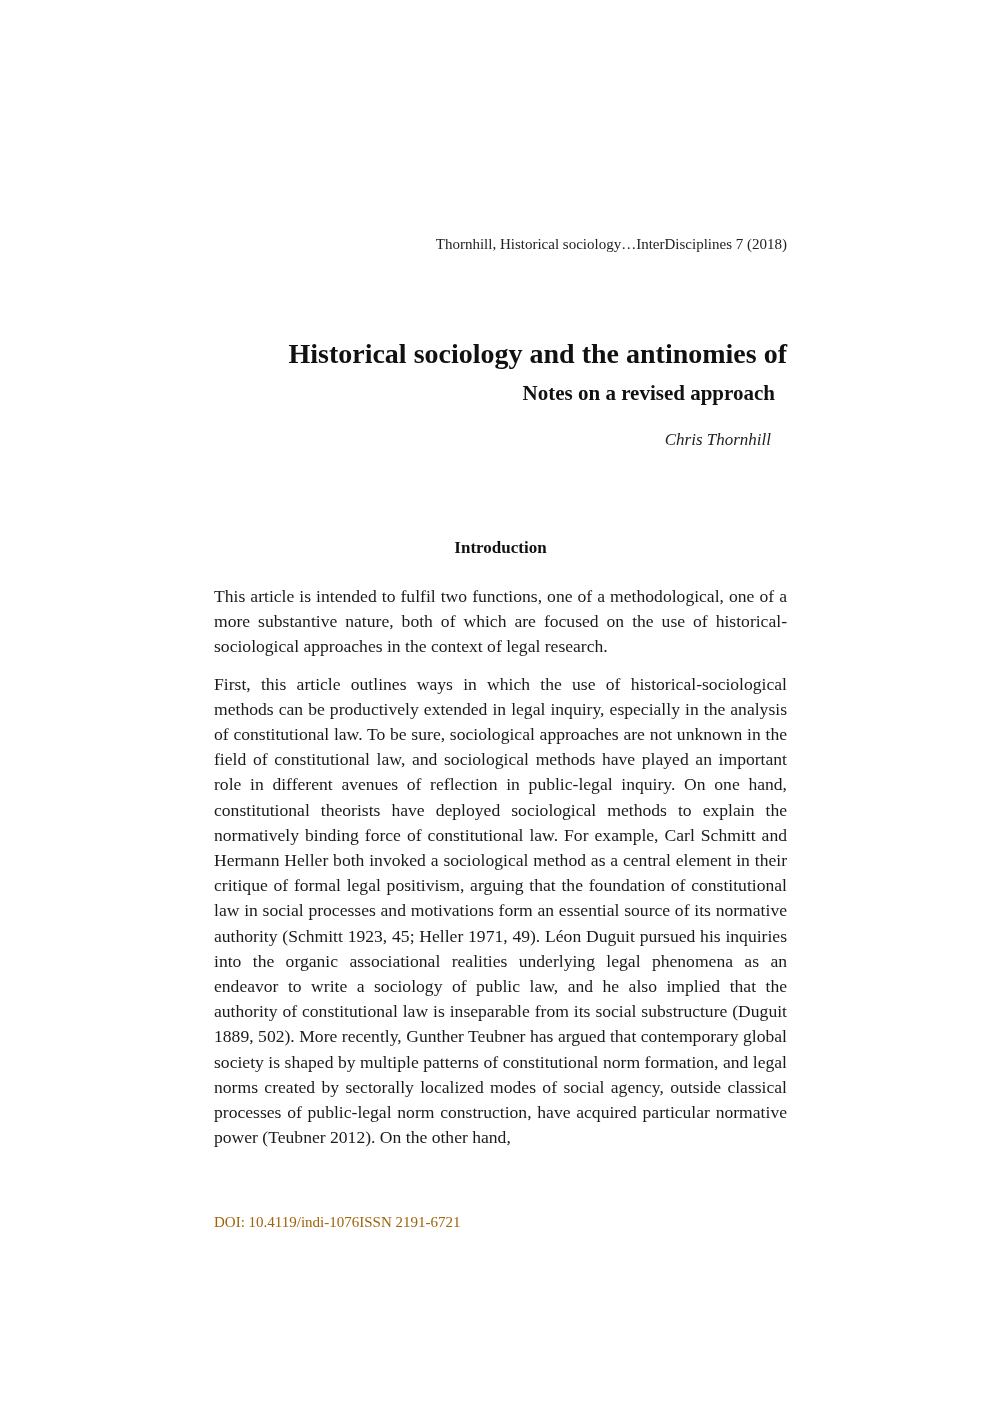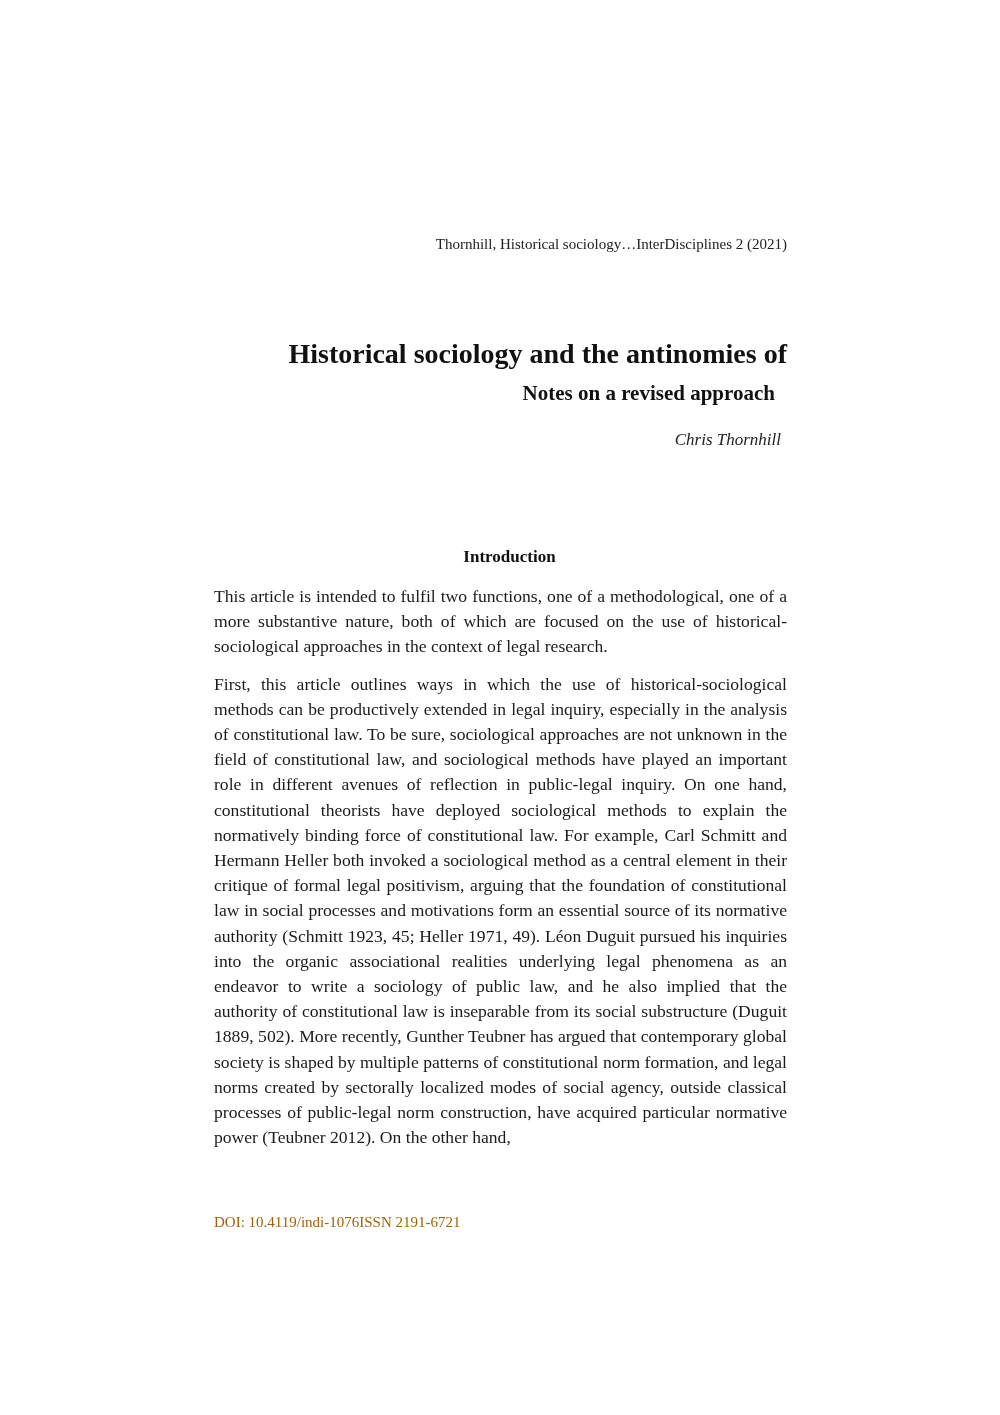--- a/index.html
+++ b/index.html
@@ -41,32 +41,32 @@
     }
     .subtitle {
       font-size: 21px;
       font-weight: bold;
       margin: 10px 12px 0 0;
       color: #111;
     }
     .author {
       font-size: 17px;
       font-style: italic;
-      margin: 24px 6px 0 0;
+      margin: 24px 16px 0 0;
       color: #222;
     }
     .section-heading {
       position: absolute;
       top: 538px;
       left: 214px;
       width: 573px;
       text-align: center;
       font-size: 17px;
       font-weight: bold;
-      margin: 9px;
+      margin: 0;
       color: #111;
     }
     .body-text {
       position: absolute;
       top: 572px;
       left: 214px;
       width: 573px;
     }
     .para {
       font-size: 17.6px;
@@ -85,21 +85,21 @@
       justify-content: flex-start;
       font-size: 15px;
       color: #a16207;
     }
   </style>
 </head>
 <body>
 
 <div class="running-header">
   <span>Thornhill, Historical sociology…</span>
-  <span>InterDisciplines 2 (2021)</span>
+  <span>InterDisciplines 7 (2018)</span>
 </div>
 
 <div class="title-block">
   <h1 class="title">
     <span>Historical sociology and the antinomies of</span><br>
   </h1>
   <h2 class="subtitle">Notes on a revised approach</h2>
   <p class="author">Chris Thornhill</p>
 </div>
 

